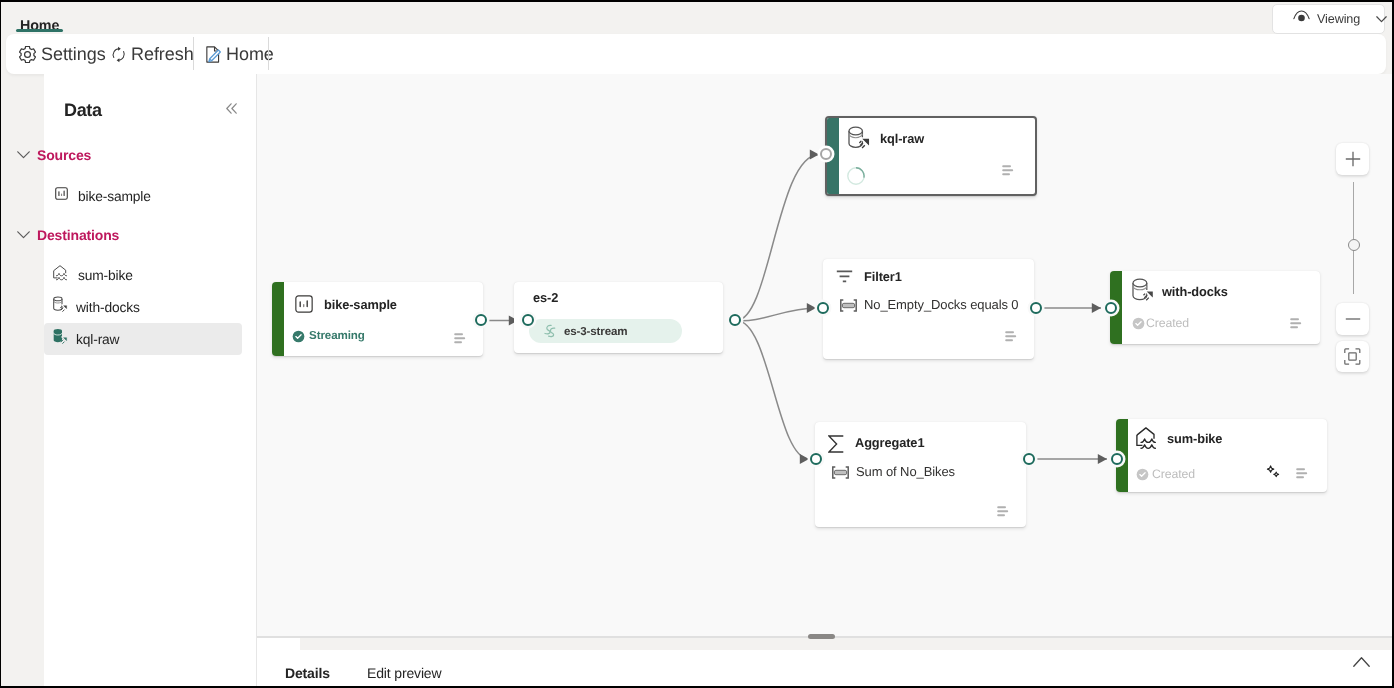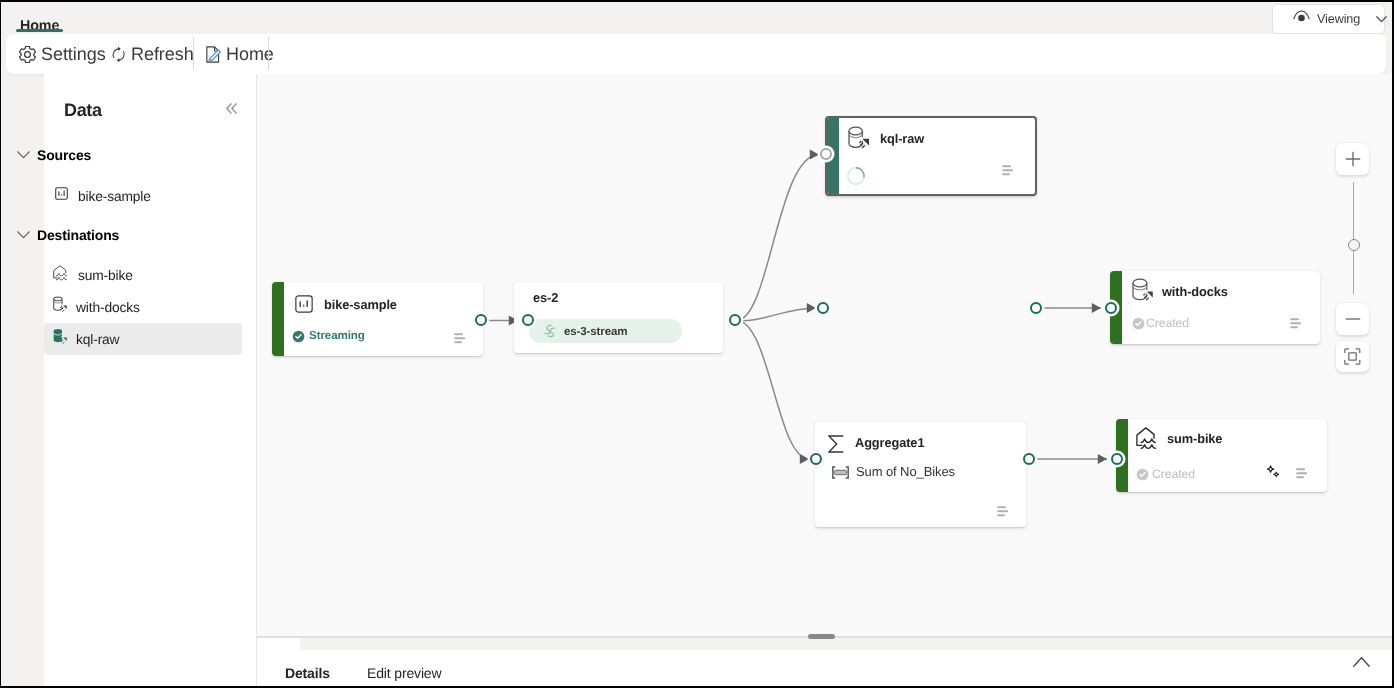--- a/index.html
+++ b/index.html
@@ -32,21 +32,21 @@
   .cmdbtn{position:absolute;height:30px;display:flex;align-items:center;gap:5px;padding:0 6px;border-radius:4px;box-sizing:border-box;}
   .cmdbtn .lbl{font-size:18px;color:#3A3A3A;letter-spacing:-.05px;}
   .cmdbtn .ic{display:flex;align-items:center;justify-content:center;height:18px;}
   .cmdsep{position:absolute;top:3px;width:1px;height:33px;background:#DADADA;}
 
   
   .sidebar{position:absolute;left:0;top:74px;width:256px;height:614px;background:#FFFFFF;margin-left:44px;}
   .sb-head{position:absolute;left:20px;top:26px;font-size:18px;font-weight:700;color:#242424;letter-spacing:-.35px;}
   .sb-collapse{position:absolute;left:226px;top:101px;width:11px;height:11px;}
   .sb-group{position:absolute;left:17px;display:flex;align-items:center;gap:7px;height:24px;}
-  .sb-group .gname{font-size:14px;font-weight:700;color:#000000;letter-spacing:-.15px;}
+  .sb-group .gname{font-size:14px;font-weight:700;color:#be185d;letter-spacing:-.15px;}
   .sb-item{position:absolute;left:44px;width:198px;height:32px;display:flex;align-items:center;
            gap:8px;border-radius:4px;padding-left:9px;box-sizing:border-box;}
   .sb-item.selected{background:#EBEBEB;}
   .sb-item .iname{font-size:13.8px;color:#242424;letter-spacing:-.15px;}
   .sb-divider{position:absolute;left:256px;top:74px;width:1px;height:614px;background:#E6E6E6;}
 
   
   .canvas{position:absolute;left:257px;top:74px;width:1137px;height:562px;background:#F9F9F9;overflow:hidden;}
   .canvas-bottom-border{position:absolute;left:257px;top:636px;width:1137px;height:2px;background:#E0E0E0;}
 
@@ -304,20 +304,42 @@
       </span>
       <span class="ic" style="position:absolute;left:175px;top:45px">
         <svg width="12" height="11" viewBox="0 0 12 11">
             <rect x="0.2" y="0.3" width="8.8" height="1.9" rx=".95" fill="#B0B0B0"></rect>
             <rect x="0.2" y="4.3" width="11.0" height="1.9" rx=".95" fill="#B0B0B0"></rect>
             <rect x="0.2" y="8.3" width="7.8" height="1.9" rx=".95" fill="#B0B0B0"></rect>
           </svg>
       </span>
     </div>
 
+    <div class="node" style="left:566px;top:185px;width:211px;height:100px">
+      <span class="ic" style="position:absolute;left:13px;top:11px">
+        <svg width="17" height="13" viewBox="0 0 17 13">
+            <path d="M0.8 1.4h15.4M3.6 6.4h9.8M6.8 11.4h3.4" stroke="#595959" stroke-width="1.9" stroke-linecap="butt"></path>
+          </svg>
+      </span>
+      <span class="nm" style="left:41px;top:10px">Filter1</span>
+      <span class="ic" style="position:absolute;left:17px;top:40px">
+        <svg width="17" height="13" viewBox="0 0 17 13">
+          <path d="M3.3 1.0 H0.8 V12.0 H3.3 M13.7 1.0 H16.2 V12.0 H13.7" fill="none" stroke="#5B5B5B" stroke-width="1.5" stroke-linejoin="miter"></path>
+          <rect x="2.4" y="4.3" width="12.2" height="4.4" rx="1.5" fill="#BFBFBF" stroke="#6B6B6B" stroke-width="1.0"></rect>
+        </svg>
+      </span>
+      <span class="sub" style="left:41px;top:38px;color:#323130;font-size:13.0px;letter-spacing:-.1px">No_Empty_Docks equals 0</span>
+      <span class="ic" style="position:absolute;left:182px;top:70px">
+        <svg width="12" height="11" viewBox="0 0 12 11">
+            <rect x="0.2" y="0.3" width="8.8" height="1.9" rx=".95" fill="#B0B0B0"></rect>
+            <rect x="0.2" y="4.3" width="11.0" height="1.9" rx=".95" fill="#B0B0B0"></rect>
+            <rect x="0.2" y="8.3" width="7.8" height="1.9" rx=".95" fill="#B0B0B0"></rect>
+          </svg>
+      </span>
+    </div>
 
     <div class="node" style="left:853px;top:197px;width:210px;height:73px">
       <div class="bar" style="background:#2F7020"></div>
       <span class="ic" style="position:absolute;left:22px;top:7px">
         <svg width="23" height="25" viewBox="0 0 23 25">
           <path d="M1.0 5.0 v12.8 c0 2.15 3.1 3.9 6.9 3.9 s6.9-1.75 6.9-3.9 V5.0" fill="#fff" stroke="#545454" stroke-width="1.25"></path>
           <ellipse cx="7.9" cy="5.0" rx="6.9" ry="3.9" fill="#fff" stroke="#545454" stroke-width="1.25"></ellipse>
           <path d="M1.0 7.9 c0 2.15 3.1 3.9 6.9 3.9 s6.9-1.75 6.9-3.9" fill="none" stroke="#909090" stroke-width="1.1"></path>
           <path d="M12.9 12.8 H21.6 V21.5 Z" fill="#484848" stroke="#FFFFFF" stroke-width="1.6" stroke-linejoin="round"></path>
           <path d="M11.5 17.2 L13.1 15.6 M12.3 19.9 L15.0 17.2 M14.2 22.2 L16.8 19.6" stroke="#484848" stroke-width="1.3" stroke-linecap="butt"></path>

